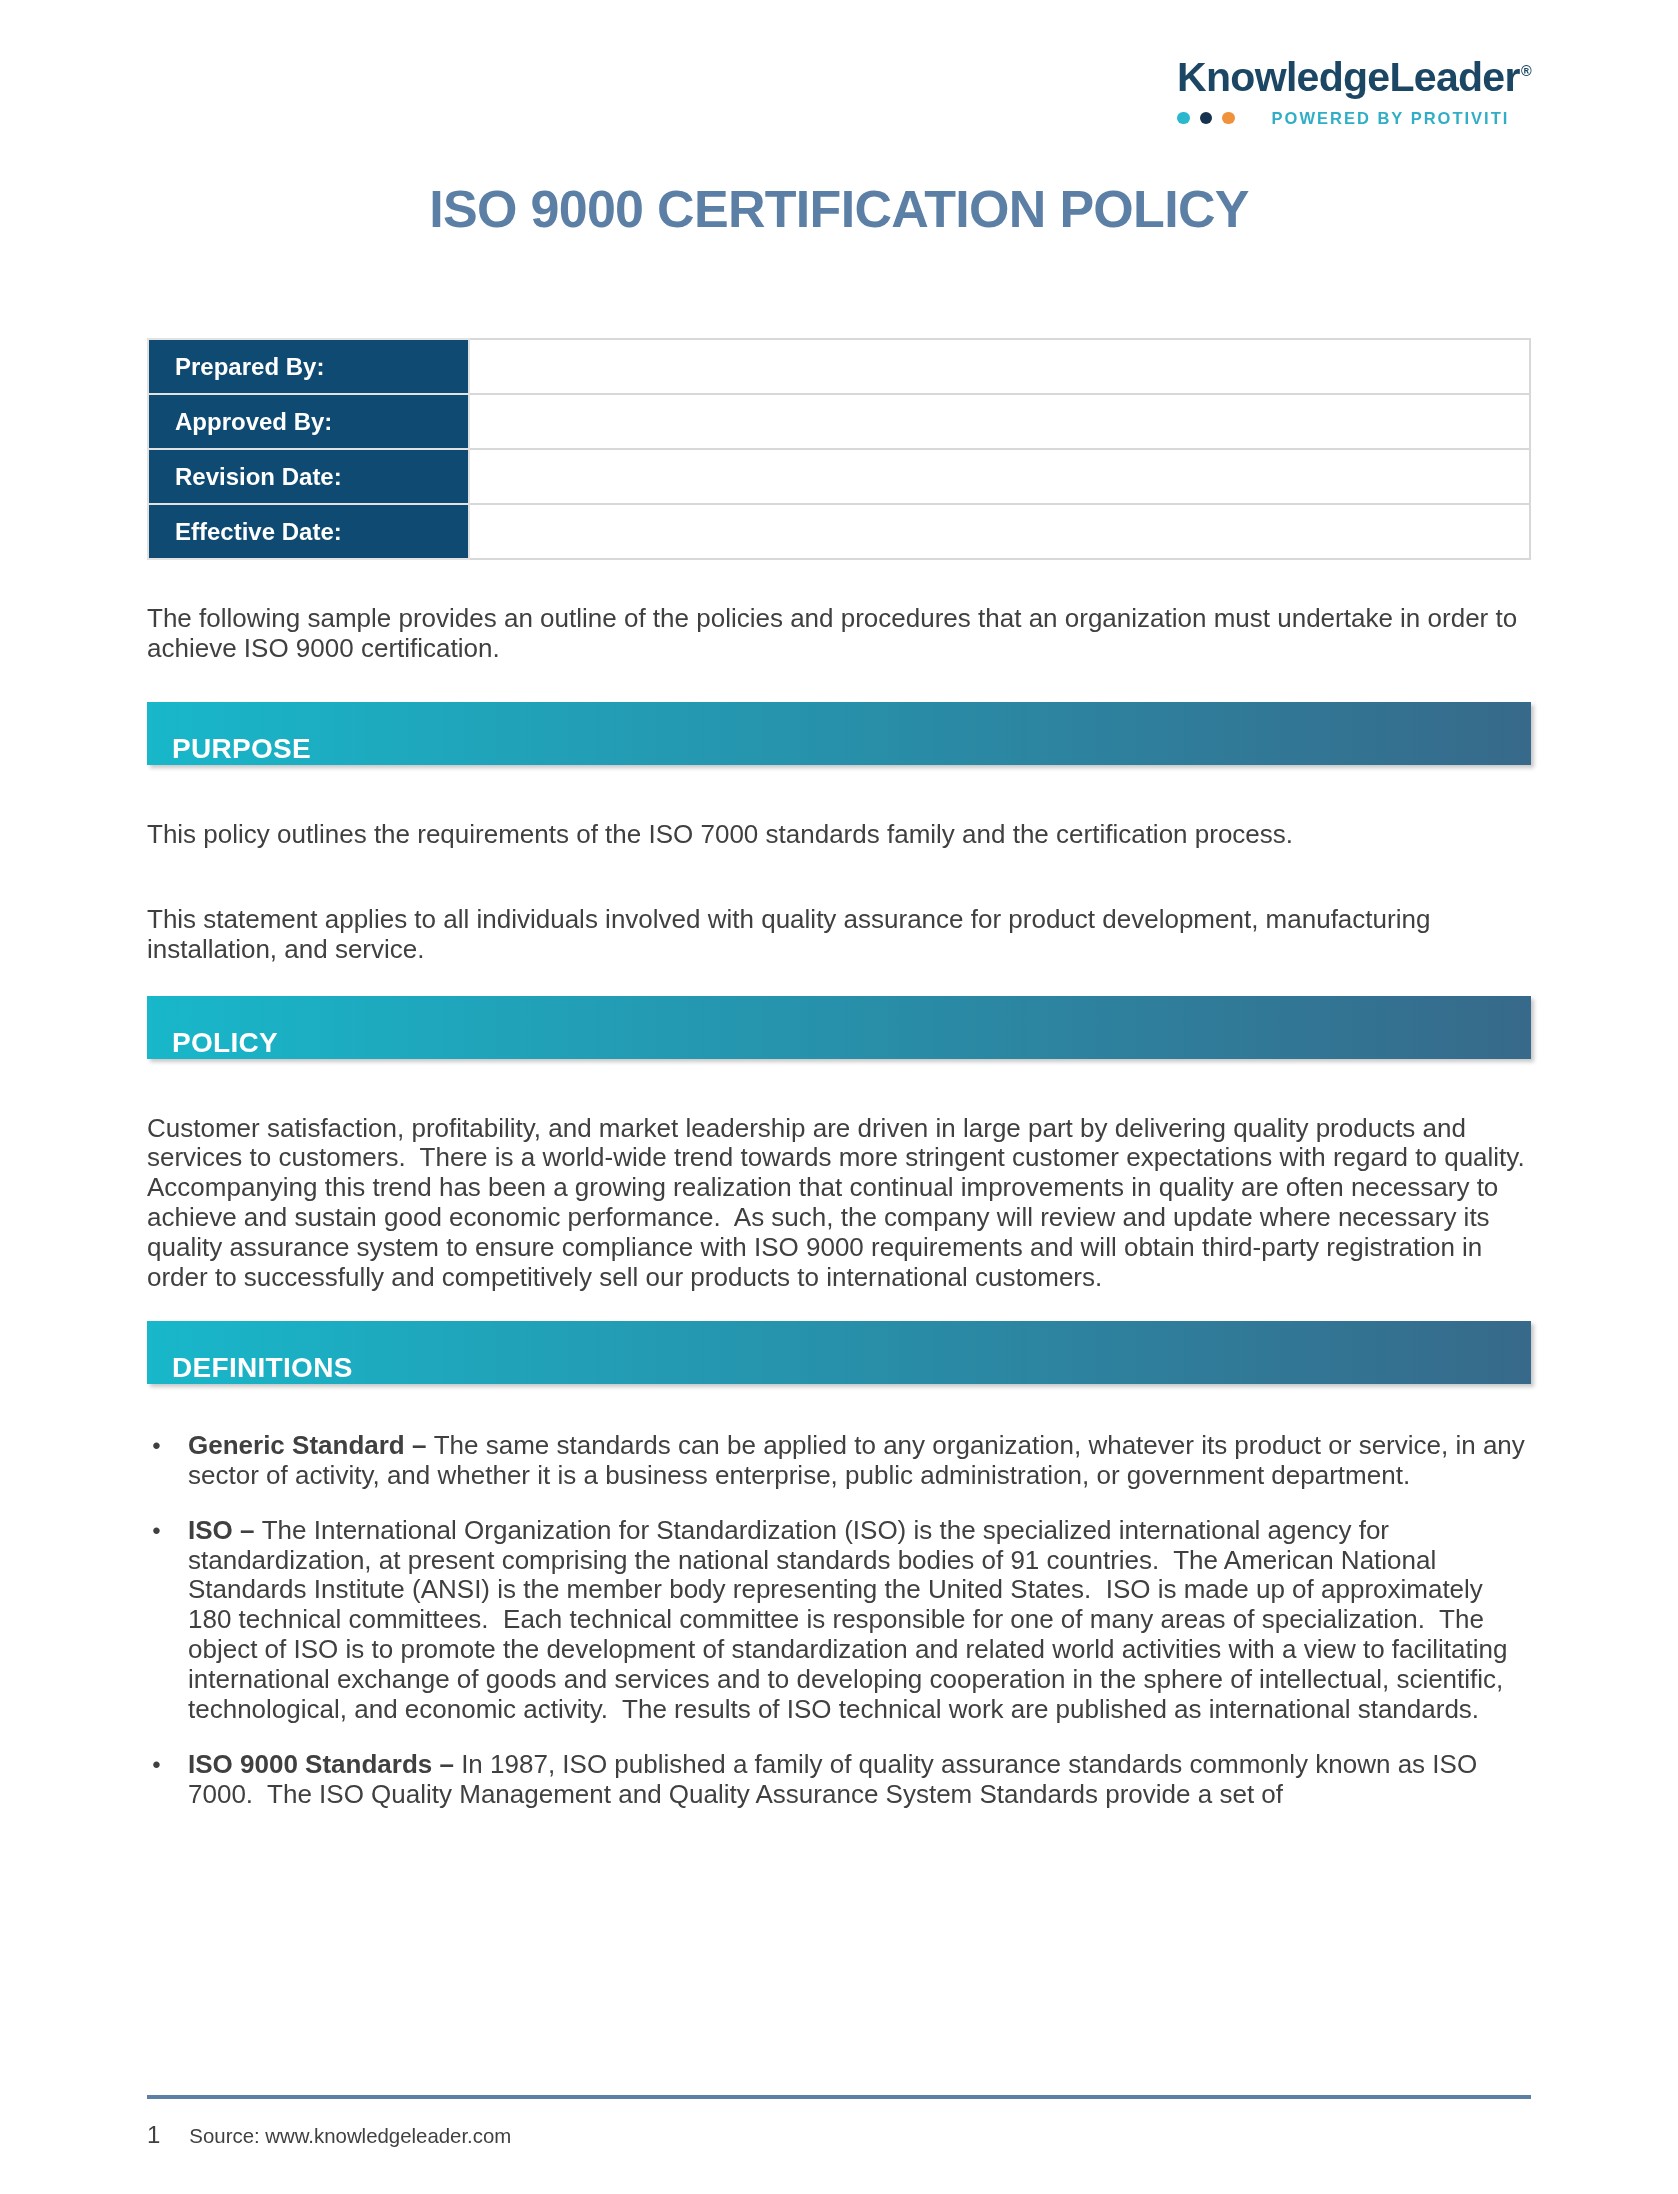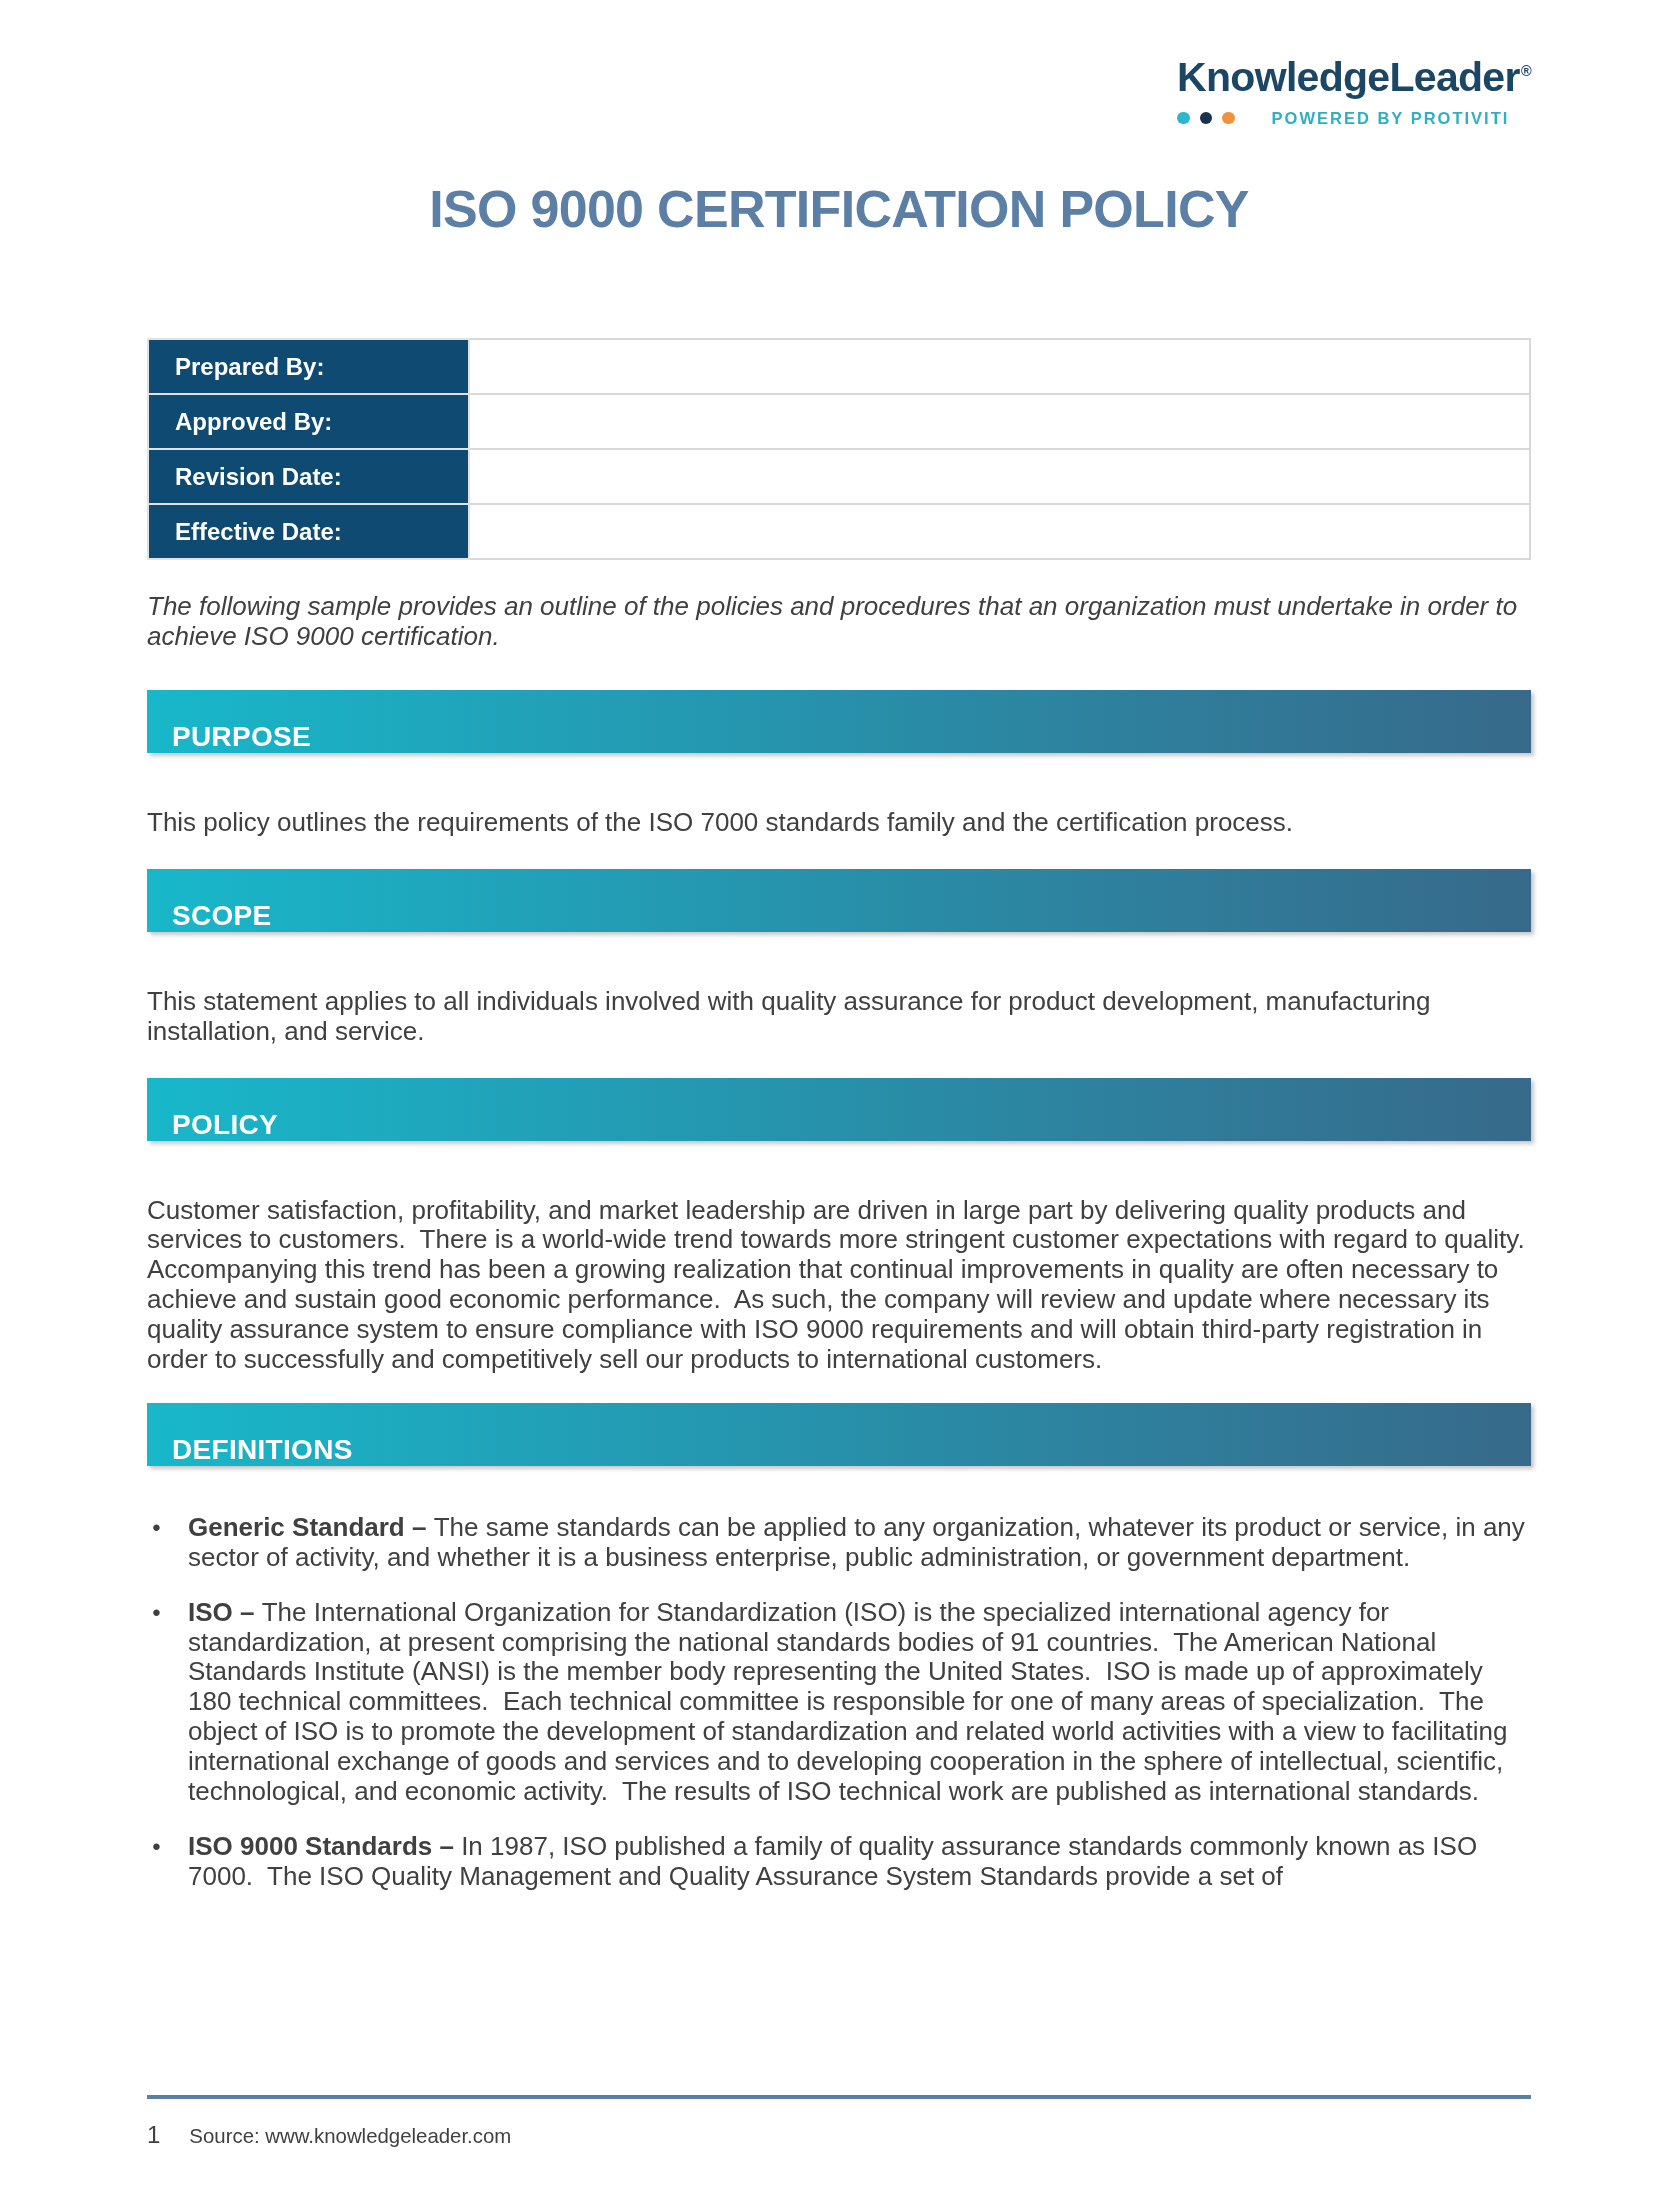--- a/index.html
+++ b/index.html
@@ -27,21 +27,21 @@
   
   .info-table{margin-top:102px; width:100%; border-collapse:collapse;}
   .info-table th,.info-table td{border:2px solid var(--border-gray); height:55px; box-sizing:border-box;}
   .info-table th{
     width:321px; background:var(--table-navy); color:#ffffff; text-align:left;
     font-size:24px; font-weight:bold; padding-left:26px; border-color:#E2E2E2;
   }
   .info-table td{background:#ffffff;}
   
   .body-text{margin:0; font-size:26px; line-height:1.15; color:var(--text-gray); white-space:pre-wrap;}
-  .mt-intro{margin-top:32px;font-style:italic;} .mt-after-band{margin-top:55px;}
+  .mt-intro{margin-top:44px;} .mt-after-band{margin-top:55px;}
   
   .section-band{
     margin-top:38px; height:63px; display:flex; align-items:flex-end; padding-left:25px; box-sizing:border-box;
     background:linear-gradient(90deg, var(--band-start) 0%, var(--band-end) 100%);
     box-shadow:2.6px 3.3px 4px rgba(0,0,0,0.22);
   }
   .band-scope{margin-top:31px;} .band-policy{margin-top:31px;} .band-defs{margin-top:28px;}
   .section-band .band-label{color:#ffffff; font-size:28px; font-weight:bold; letter-spacing:0.3px;}
   
   .bullets{list-style:none; margin:47px 0 0 0; padding:0;}
@@ -97,23 +97,20 @@
     </tbody>
   </table>
 
   <p class="body-text mt-intro">The following sample provides an outline of the policies and procedures that an organization must undertake in order to achieve ISO 9000 certification.</p>
 
   <div class="section-band">
     <span class="band-label">PURPOSE</span>
   </div>
   <p class="body-text mt-after-band">This policy outlines the requirements of the ISO 7000 standards family and the certification process.</p>
 
-  <div class="section-band band-scope">
-    <span class="band-label">SCOPE</span>
-  </div>
   <p class="body-text mt-after-band">This statement applies to all individuals involved with quality assurance for product development, manufacturing installation, and service.</p>
 
   <div class="section-band band-policy">
     <span class="band-label">POLICY</span>
   </div>
   <p class="body-text mt-after-band">Customer satisfaction, profitability, and market leadership are driven in large part by delivering quality products and services to customers.  There is a world-wide trend towards more stringent customer expectations with regard to quality.  Accompanying this trend has been a growing realization that continual improvements in quality are often necessary to achieve and sustain good economic performance.  As such, the company will review and update where necessary its quality assurance system to ensure compliance with ISO 9000 requirements and will obtain third-party registration in order to successfully and competitively sell our products to international customers.</p>
 
   <div class="section-band band-defs">
     <span class="band-label">DEFINITIONS</span>
   </div>

